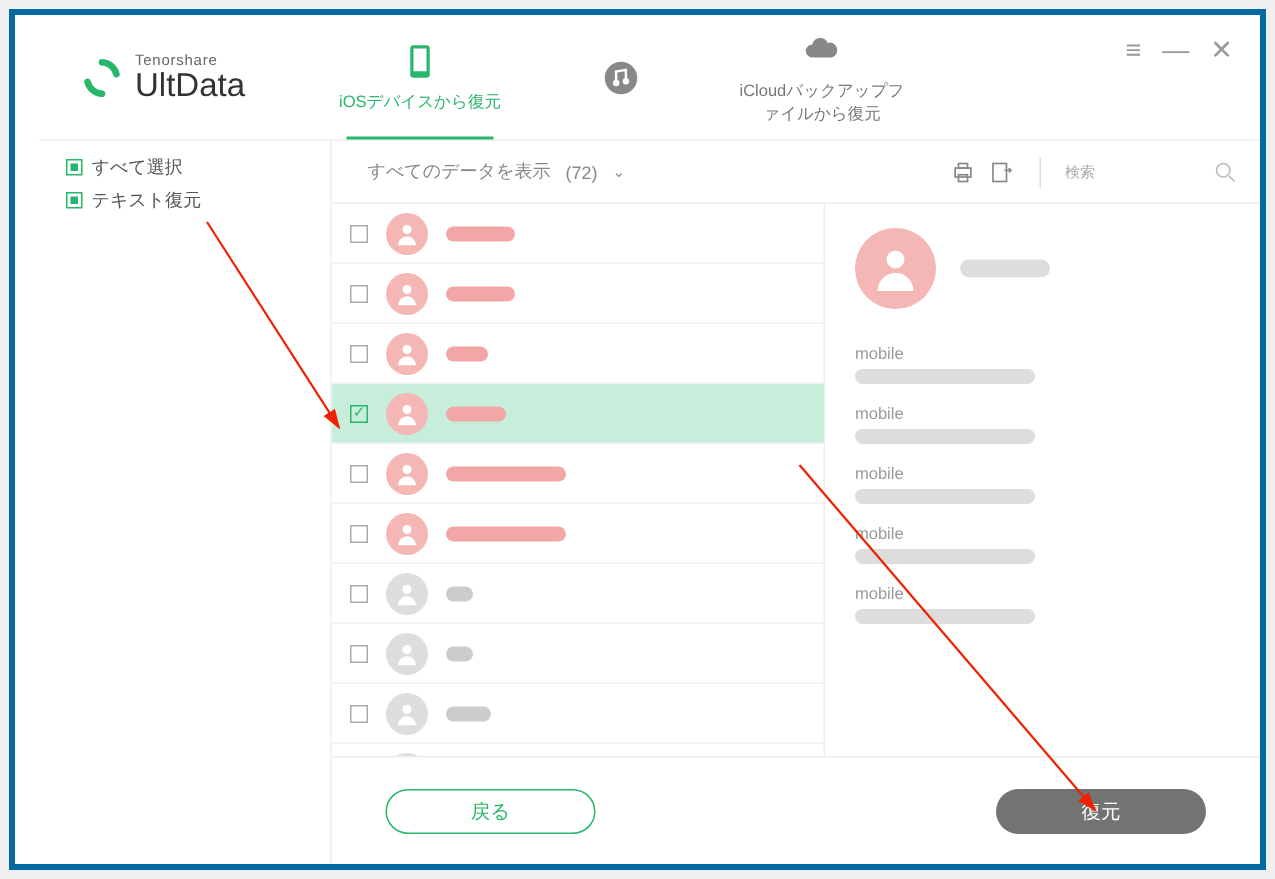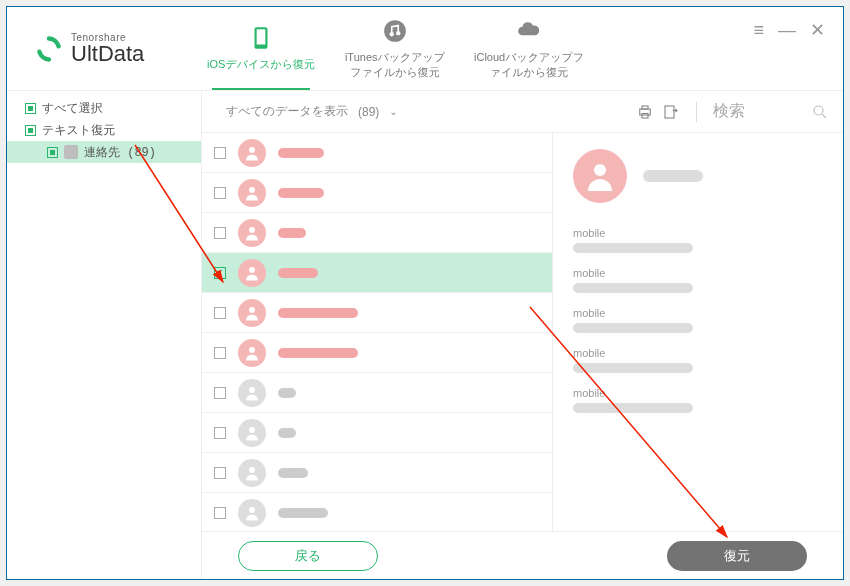--- a/index.html
+++ b/index.html
@@ -1,17 +1,17 @@
 <!DOCTYPE html>
 <html><head>
 <meta charset="utf-8">
 <style>
 * { box-sizing: border-box; margin: 0; padding: 0; }
 body { font-family: "Segoe UI", Arial, sans-serif; background: #f0f0f0; width: 850px; height: 586px; overflow: hidden; position: relative; }
-.window { width: 838px; height: 574px; background: #fff; margin: 6px; border: 1px solid #0369a1; position: relative; display: flex; flex-direction: column; }
+.window { width: 838px; height: 574px; background: #fff; margin: 6px; border: 4px solid #0369a1; position: relative; display: flex; flex-direction: column; padding-left: 16px; }
 
 
 .header { height: 84px; display: flex; align-items: center; border-bottom: 1px solid #eee; flex-shrink: 0; }
 .logo-block { width: 195px; display: flex; align-items: center; padding-left: 28px; gap: 8px; }
 .logo-icon { width: 28px; height: 28px; display: flex; align-items: center; justify-content: center; }
 .logo-text { display: flex; flex-direction: column; line-height: 1; }
 .logo-brand { font-size: 10px; color: #666; letter-spacing: 0.5px; }
 .logo-name { font-size: 22px; color: #333; font-weight: 400; }
 
 .tabs { display: flex; gap: 16px; height: 100%; }
@@ -34,21 +34,21 @@
 .tree-check.filled::after { content: ""; width: 5px; height: 5px; background: #27b66a; }
 .contact-badge { width: 14px; height: 14px; background: #bdbdbd; border-radius: 2px; }
 
 
 .main { flex: 1; display: flex; flex-direction: column; overflow: hidden; justify-content: space-between; }
 .toolbar { height: 42px; display: flex; align-items: center; padding: 0 14px 0 24px; font-size: 12px; color: #888; gap: 8px; border-bottom: 1px solid #eee; }
 .toolbar-filter { display: flex; align-items: center; gap: 10px; cursor: pointer; }
 .tool-spacer { flex: 1; }
 .tool-ico { width: 18px; height: 18px; color: #888; cursor: pointer; display: flex; align-items: center; justify-content: center; }
 .tool-divider { width: 1px; height: 20px; background: #ddd; margin: 0 8px; }
-.search-box { color: #aaa; font-size: 16px; width: 90px; }
+.search-box { color: #aaa; font-size: 10px; width: 90px; }
 .search-ico { color: #bbb; }
 
 .content { flex: 1; display: flex; overflow: hidden; }
 
 
 .list { flex: 1; overflow-y: auto; border-right: 1px solid #eee; }
 .list::-webkit-scrollbar{width:0}
 .row { height: 40px; display: flex; align-items: center; gap: 12px; padding-left: 12px; border-bottom: 1px solid #f0f0f0; }
 .row.selected { background: #c6eedb; }
 .row-check { width: 12px; height: 12px; border: 1px solid #aaa; display: flex; align-items: center; justify-content: center; cursor: pointer; }
@@ -64,21 +64,21 @@
 .detail { width: 290px; padding: 16px 20px; overflow-y: auto; font-size: 12px; color: #888; }
 .detail-head { display: flex; align-items: center; gap: 16px; margin-bottom: 24px; }
 .detail-avatar { width: 54px; height: 54px; border-radius: 50%; background: #f5b6b6; display:flex;align-items:center;justify-content:center; }
 .detail-avatar svg{width:36px;height:36px}
 .detail-name-blur { width: 60px; height: 12px; background: #ddd; border-radius: 6px; }
 .field { margin-bottom: 14px; }
 .field-label { font-size: 11px; color: #999; margin-bottom: 4px; }
 .field-val { width: 120px; height: 10px; background: #ddd; border-radius: 5px; }
 
 
-.footer { height: 48px; border-top: 1px solid #eee; display: flex; align-items: center; padding: 0 36px; gap: 16px; flex-shrink: 0; }
+.footer { height: 72px; border-top: 1px solid #eee; display: flex; align-items: center; padding: 0 36px; gap: 16px; flex-shrink: 0; }
 .btn { height: 30px; border-radius: 15px; display: flex; align-items: center; justify-content: center; font-size: 13px; cursor: pointer; min-width: 140px; }
 .btn-outline { border: 1px solid #27b66a; color: #27b66a; background: #fff; }
 .btn-solid { background: #737373; color: #fff; }
 .footer-spacer { flex: 1; }
 
 
 .arrow { position: absolute; pointer-events: none; }
 </style>
 </head>
 <body>
@@ -111,21 +111,20 @@
       </div>
       <div class="tab">
         <span class="tab-icon">
             <svg viewBox="0 0 24 24">
               <circle cx="12" cy="12" r="10" fill="#888"></circle>
               <path d="M9 15 V8 l6-1 v7" stroke="#fff" stroke-width="1.5" fill="none"></path>
               <circle cx="9" cy="15" r="2" fill="#fff"></circle>
               <circle cx="15" cy="14" r="2" fill="#fff"></circle>
             </svg>
           </span>
-        <span>iTunesバックアップファイルから復元</span>
       </div>
       <div class="tab">
         <span class="tab-icon">
             <svg viewBox="0 0 24 24">
               <path d="M6 16 a4 4 0 0 1 0-8 a5 5 0 0 1 9.5-1 a4 4 0 0 1 2.5 9 z" fill="#888"></path>
             </svg>
           </span>
         <span>iCloudバックアップファイルから復元</span>
       </div>
     </div>
@@ -141,32 +140,27 @@
 
     <div class="sidebar">
       <div class="tree-row">
         <span class="tree-check filled"></span>
         <span>すべて選択</span>
       </div>
       <div class="tree-row">
         <span class="tree-check filled"></span>
         <span>テキスト復元</span>
       </div>
-      <div class="tree-row child">
-        <span class="tree-check filled"></span>
-        <span class="contact-badge"></span>
-        <span>連絡先 (89)</span>
-      </div>
     </div>
 
     <div class="main">
       <div class="toolbar">
         <div class="toolbar-filter">
           <span>すべてのデータを表示</span>
-          <span>(89)</span>
+          <span>(72)</span>
           <span style="font-size:10px">⌄</span>
         </div>
         <div class="tool-spacer"></div>
         <span class="tool-ico">
             <svg viewBox="0 0 24 24">
               <rect x="5" y="8" width="14" height="8" fill="none" stroke="#888" stroke-width="1.5"></rect>
               <rect x="8" y="4" width="8" height="4" fill="none" stroke="#888" stroke-width="1.5"></rect>
               <rect x="8" y="14" width="8" height="6" fill="none" stroke="#888" stroke-width="1.5"></rect>
             </svg>
           </span>

